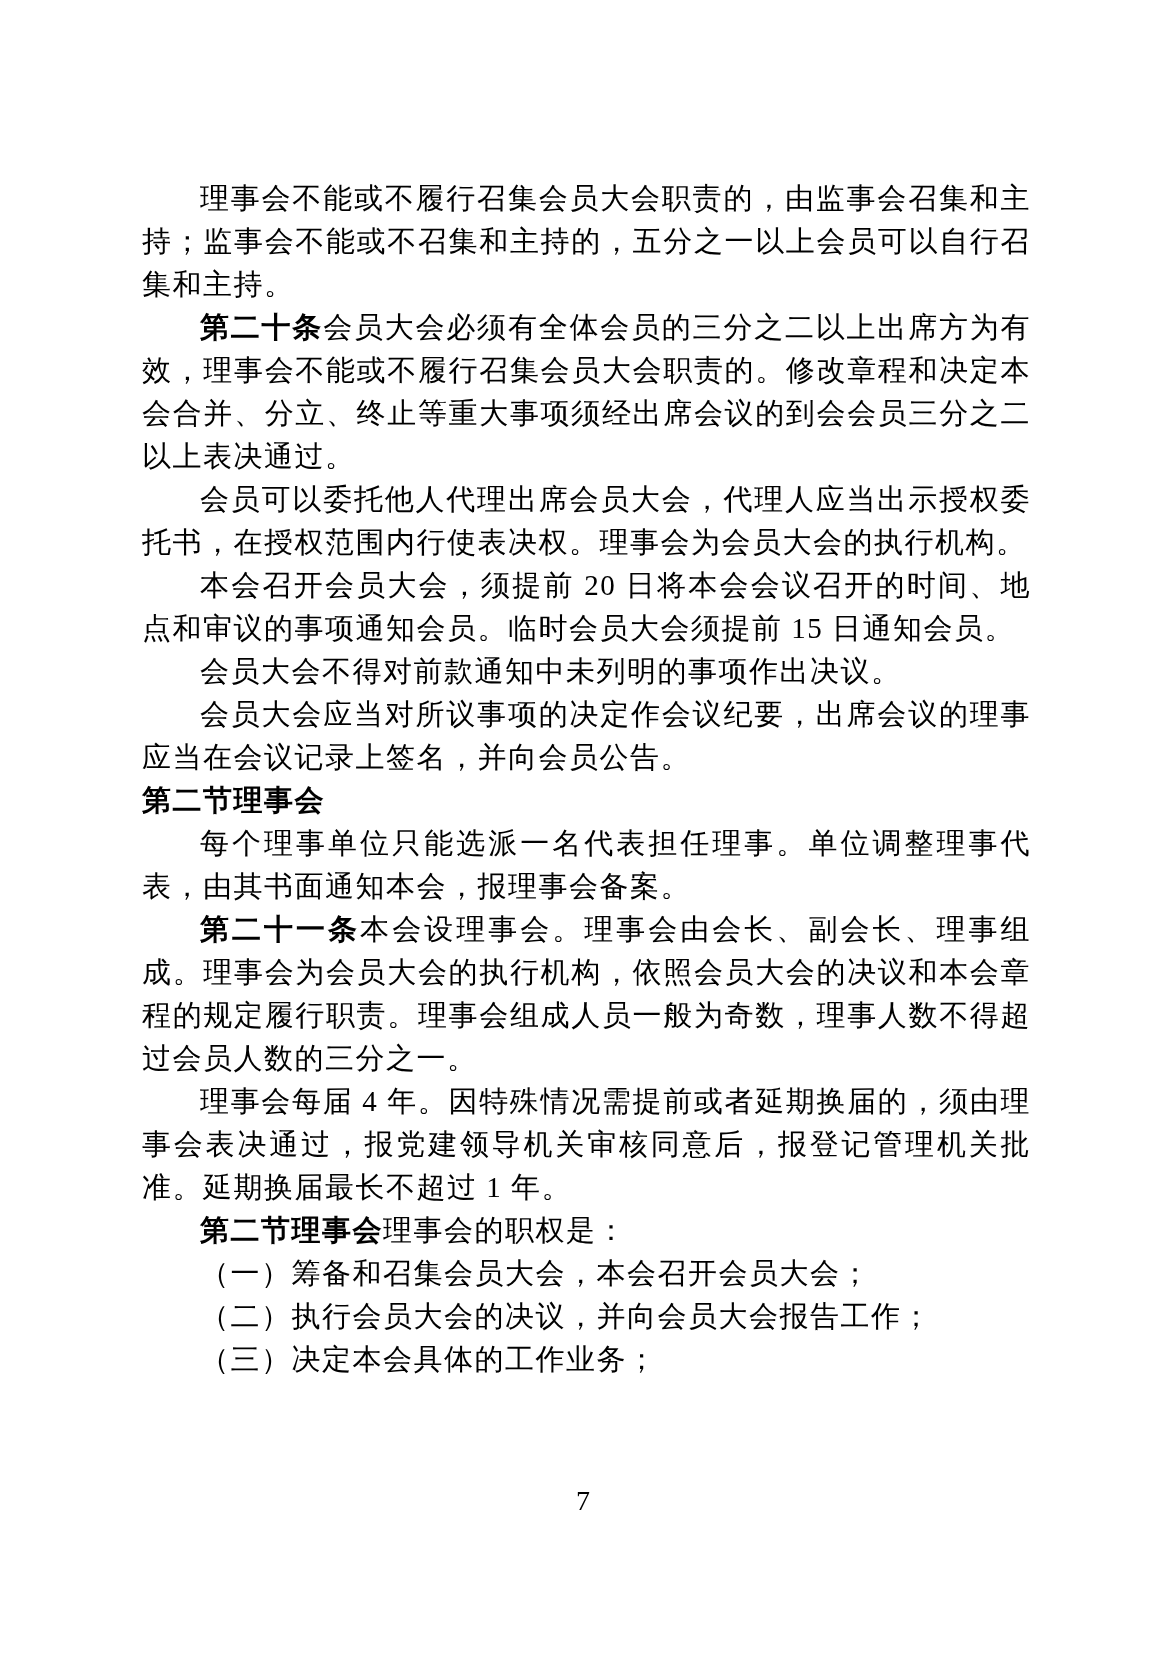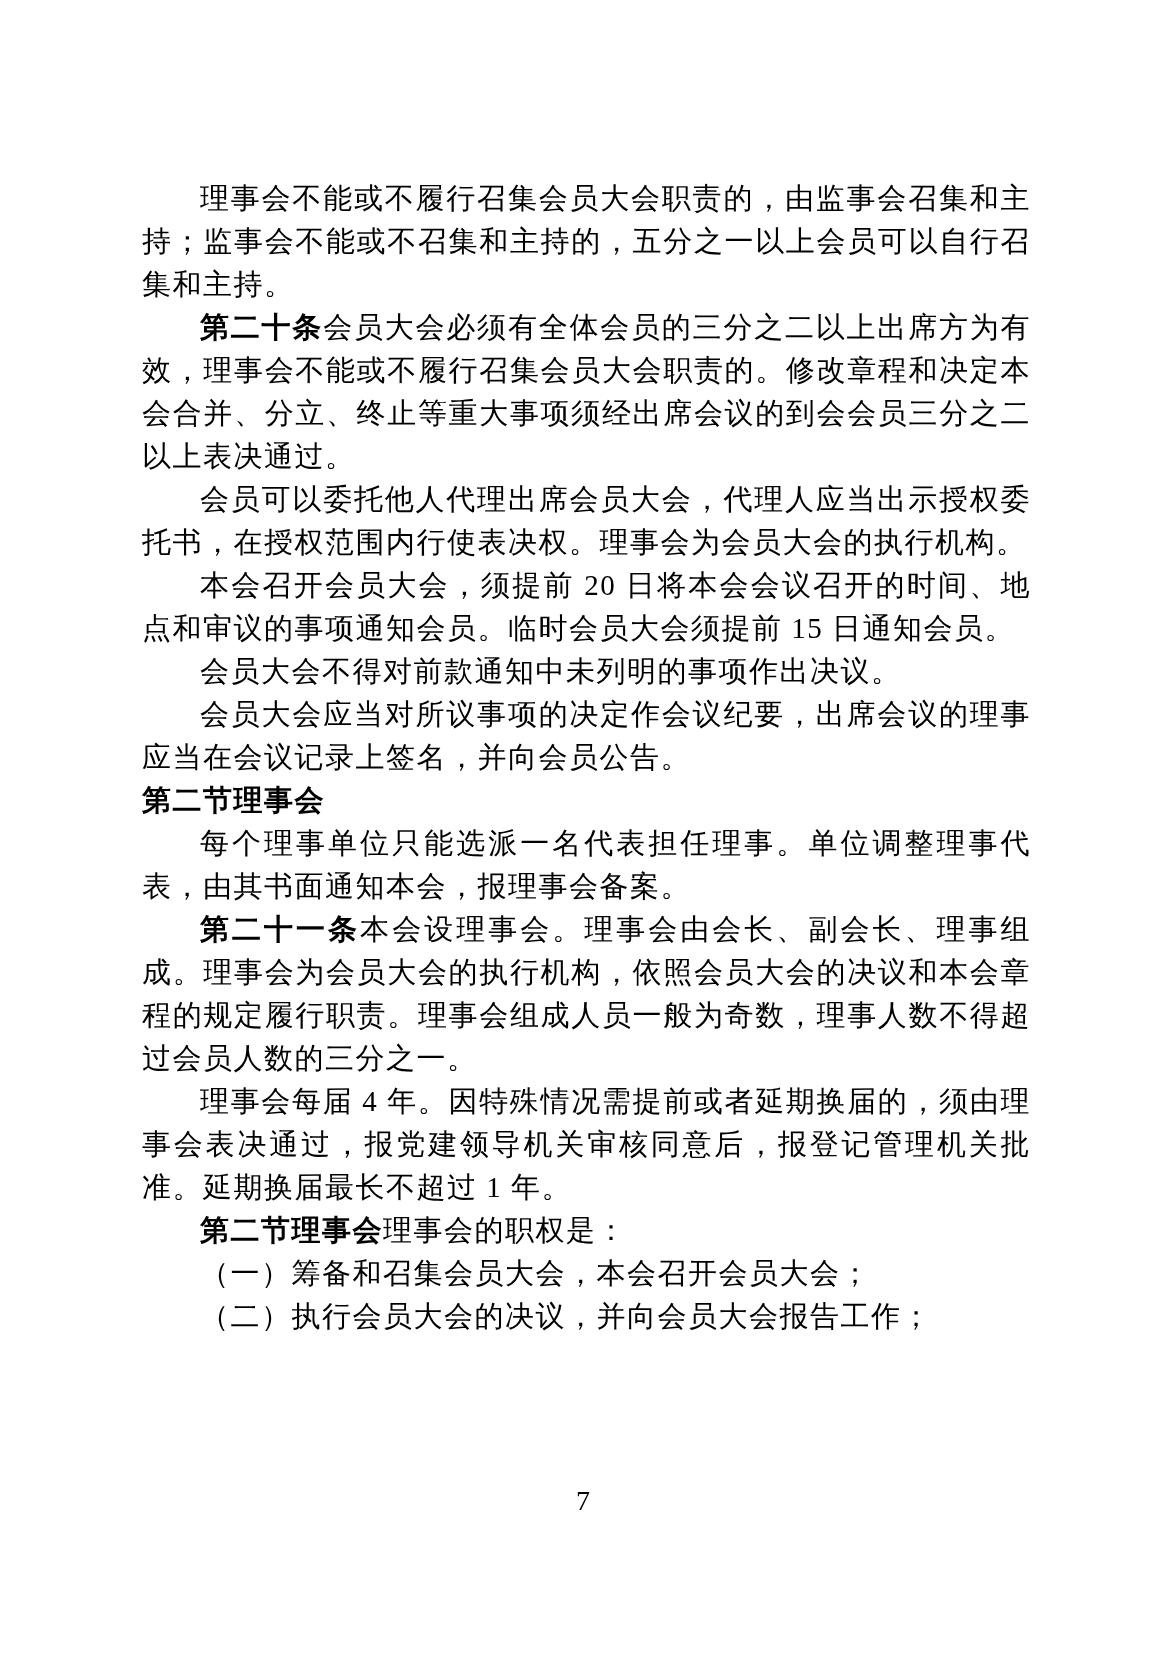--- a/index.html
+++ b/index.html
@@ -78,17 +78,18 @@
 
 
     <p class="para"><b></b><span>理事会每届 4 年。因特殊情况需提前或者延期换届的，须由理事会表决通过，报党建领导机关审核同意后，报登记管理机关批准。延期换届最长不超过 1 年。</span></p>
 
     <p class="para"><b>第二节理事会</b><span>理事会的职权是：</span></p>
 
     <p class="para"><b></b><span>（一）筹备和召集会员大会，本会召开会员大会；</span></p>
 
     <p class="para"><b></b><span>（二）执行会员大会的决议，并向会员大会报告工作；</span></p>
 
+    <p class="para"><b></b><span>（三）决定本会具体的工作业务；</span></p>
 
   </div>
 
   <div class="page-number">7</div>
 </div>
 
 </body></html>

